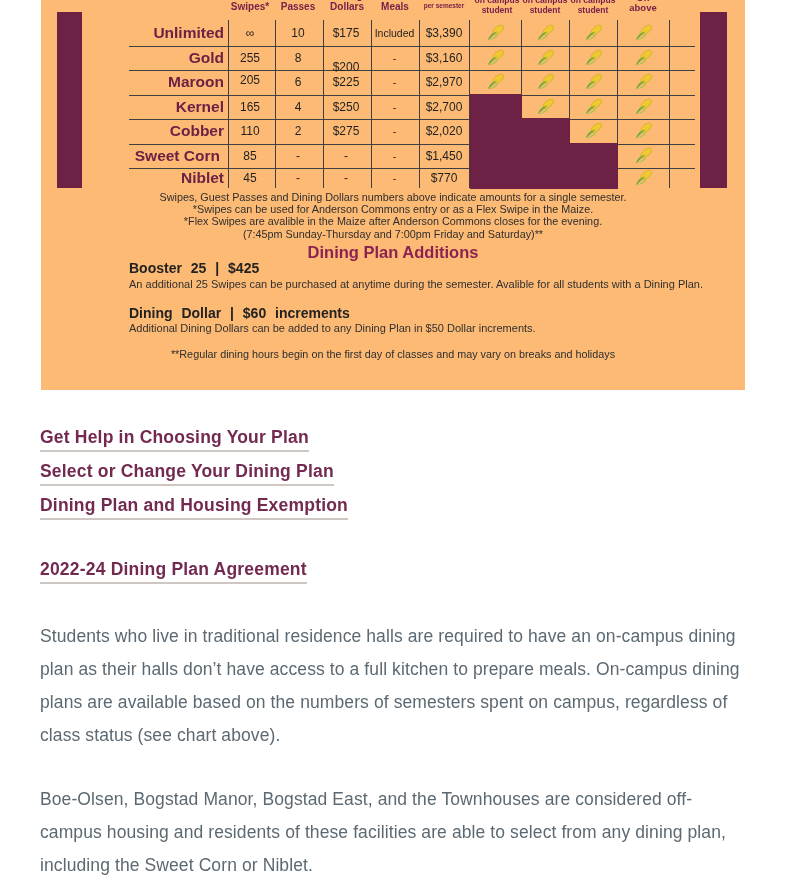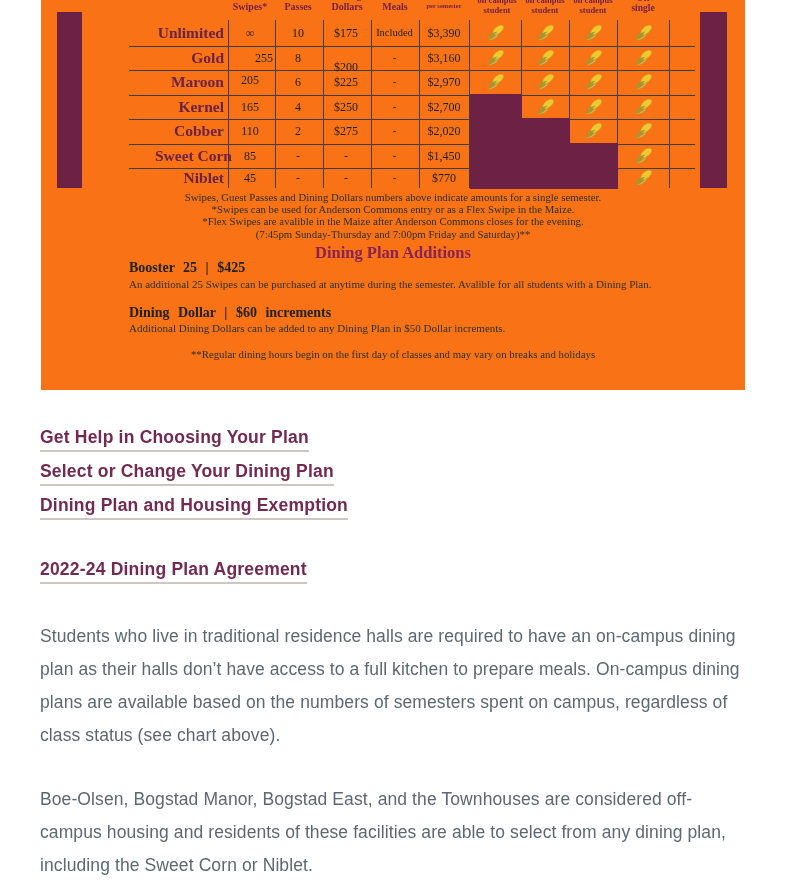--- a/index.html
+++ b/index.html
@@ -1,20 +1,20 @@
 <!DOCTYPE html>
 <html><head>
 <meta charset="utf-8">
 <style>
   html,body{margin:0;padding:0;background:#ffffff;}
   body{width:785px;height:882px;overflow:hidden;font-family:"Liberation Sans",sans-serif;}
 
   
   .chart{position:relative;width:704px;height:390px;margin-left:41px;overflow:hidden;
-         font-family:Liberation Serif, serif;background:#f97316;}
+         font-family:Liberation Sans, sans-serif;background:#fdba74;}
   .bar{position:absolute;top:12px;height:176px;background:#6c2145;z-index:2;}
   .bar.left{left:16px;width:25px;}
   .bar.right{left:659px;width:27px;}
   .gline{position:absolute;background:#3f3f3f;z-index:1;}
   .hdr{position:absolute;text-align:center;color:#77204a;font-weight:bold;
        font-size:10px;line-height:11px;z-index:3;width:60px;}
   .hdr span{display:block;}
   .hdr .sub{font-size:6.5px;line-height:8px;}
   .hdr.corn{font-size:8.5px;line-height:10px;width:50px;}
   .cell{position:absolute;text-align:center;color:#1f1f1f;font-size:12px;z-index:3;}
@@ -76,21 +76,21 @@
   <div class="hdr corn" style="left:479px;top:-5px">
       <span>on campus</span>
       <span>student</span>
     </div>
   <div class="hdr corn" style="left:527px;top:-5px">
       <span>on campus</span>
       <span>student</span>
     </div>
   <div class="hdr corn" style="left:577px;top:-7px;font-size:9.5px">
       <span>Off</span>
-      <span>single</span>
+      <span>above</span>
     </div>
 
   <div id="chart-grid">
       <div class="gline" style="left: 88px; top: 45.5px; width: 566px; height: 1px;"></div>
       <div class="gline" style="left: 88px; top: 70px; width: 566px; height: 1px;"></div>
       <div class="gline" style="left: 88px; top: 94.5px; width: 566px; height: 1px;"></div>
       <div class="gline" style="left: 88px; top: 119px; width: 566px; height: 1px;"></div>
       <div class="gline" style="left: 88px; top: 143.5px; width: 566px; height: 1px;"></div>
       <div class="gline" style="left: 88px; top: 168px; width: 566px; height: 1px;"></div>
       <div class="gline" style="left: 187px; top: 20px; width: 1px; height: 168px;"></div>
@@ -133,21 +133,21 @@
         </svg>
       </div>
       <div class="cornwrap" style="left: 577px; top: 21px; width: 51px; height: 24.5px;">
         <svg width="20" height="18" viewBox="0 0 22 20">
           <ellipse cx="13.5" cy="6.5" rx="7" ry="3.7" fill="#efc832" stroke="#c9a51e" stroke-width="0.6" transform="rotate(-38 13.5 6.5)"></ellipse>
           <path d="M2 18 C3.5 12.5 7.5 9 12.5 8.5 C8.5 12 5.5 15.5 2 18 Z" fill="#7aa93c"></path>
           <path d="M2 18 C7 16.5 11 13.5 14 9.5 C13.5 14.5 8.5 18 2 18 Z" fill="#a9c455"></path>
         </svg>
       </div>
       <div class="cell plan" style="left: 40px; top: 45.5px; width: 143px; height: 24.5px; line-height: 24.5px;">Gold</div>
-      <div class="cell" style="left: 186px; top: 45.5px; width: 46px; height: 24.5px; line-height: 24.5px; text-align: right;">255</div>
+      <div class="cell" style="left: 186px; top: 45.5px; width: 46px; height: 24.5px; line-height: 24.5px;">255</div>
       <div class="cell" style="left: 233px; top: 45.5px; width: 48px; height: 24.5px; line-height: 24.5px;">8</div>
       <div class="cell" style="left: 281px; top: 55px; width: 48px; height: 24.5px; line-height: 24.5px;">$200</div>
       <div class="cell meals" style="left: 329px; top: 45.5px; width: 49px; height: 24.5px; line-height: 24.5px;">-</div>
       <div class="cell" style="left: 378px; top: 45.5px; width: 50px; height: 24.5px; line-height: 24.5px;">$3,160</div>
       <div class="cornwrap" style="left: 429px; top: 45.5px; width: 51px; height: 24.5px;">
         <svg width="20" height="18" viewBox="0 0 22 20">
           <ellipse cx="13.5" cy="6.5" rx="7" ry="3.7" fill="#efc832" stroke="#c9a51e" stroke-width="0.6" transform="rotate(-38 13.5 6.5)"></ellipse>
           <path d="M2 18 C3.5 12.5 7.5 9 12.5 8.5 C8.5 12 5.5 15.5 2 18 Z" fill="#7aa93c"></path>
           <path d="M2 18 C7 16.5 11 13.5 14 9.5 C13.5 14.5 8.5 18 2 18 Z" fill="#a9c455"></path>
         </svg>
@@ -250,21 +250,21 @@
           <path d="M2 18 C7 16.5 11 13.5 14 9.5 C13.5 14.5 8.5 18 2 18 Z" fill="#a9c455"></path>
         </svg>
       </div>
       <div class="cornwrap" style="left: 577px; top: 119px; width: 51px; height: 24.5px;">
         <svg width="20" height="18" viewBox="0 0 22 20">
           <ellipse cx="13.5" cy="6.5" rx="7" ry="3.7" fill="#efc832" stroke="#c9a51e" stroke-width="0.6" transform="rotate(-38 13.5 6.5)"></ellipse>
           <path d="M2 18 C3.5 12.5 7.5 9 12.5 8.5 C8.5 12 5.5 15.5 2 18 Z" fill="#7aa93c"></path>
           <path d="M2 18 C7 16.5 11 13.5 14 9.5 C13.5 14.5 8.5 18 2 18 Z" fill="#a9c455"></path>
         </svg>
       </div>
-      <div class="cell plan" style="left: 48px; top: 143.5px; width: 143px; height: 24.5px; line-height: 24.5px;">Sweet Corn</div>
+      <div class="cell plan" style="left: 36px; top: 143.5px; width: 143px; height: 24.5px; line-height: 24.5px;">Sweet Corn</div>
       <div class="cell" style="left: 186px; top: 143.5px; width: 46px; height: 24.5px; line-height: 24.5px;">85</div>
       <div class="cell" style="left: 233px; top: 143.5px; width: 48px; height: 24.5px; line-height: 24.5px;">-</div>
       <div class="cell" style="left: 281px; top: 143.5px; width: 48px; height: 24.5px; line-height: 24.5px;">-</div>
       <div class="cell meals" style="left: 329px; top: 143.5px; width: 49px; height: 24.5px; line-height: 24.5px;">-</div>
       <div class="cell" style="left: 378px; top: 143.5px; width: 50px; height: 24.5px; line-height: 24.5px;">$1,450</div>
       <div class="block" style="left: 429px; top: 142.5px; width: 52px; height: 26.5px;"></div>
       <div class="block" style="left: 481px; top: 142.5px; width: 48px; height: 26.5px;"></div>
       <div class="block" style="left: 529px; top: 142.5px; width: 48px; height: 26.5px;"></div>
       <div class="cornwrap" style="left: 577px; top: 143.5px; width: 51px; height: 24.5px;">
         <svg width="20" height="18" viewBox="0 0 22 20">

